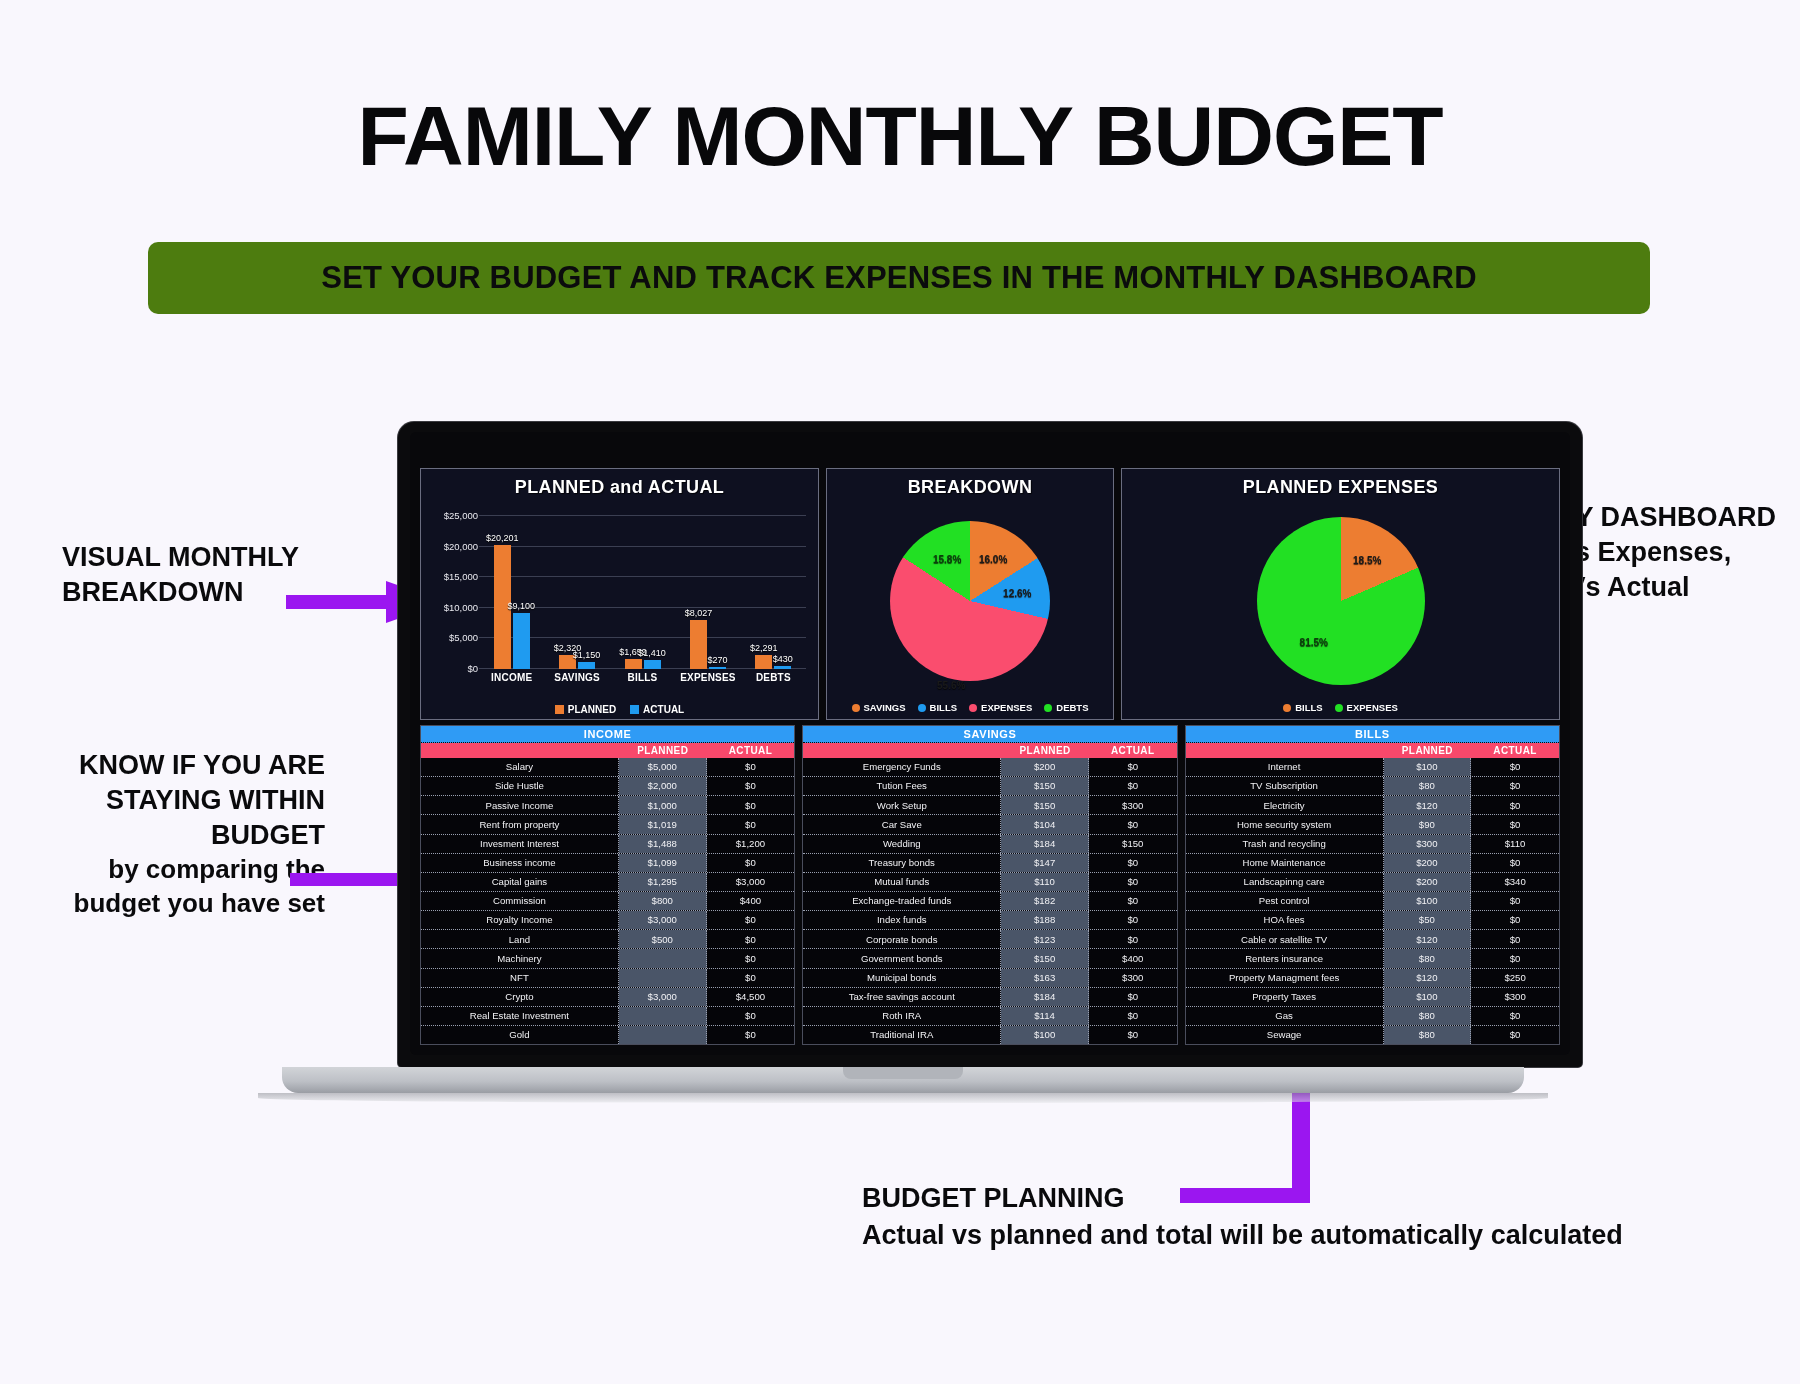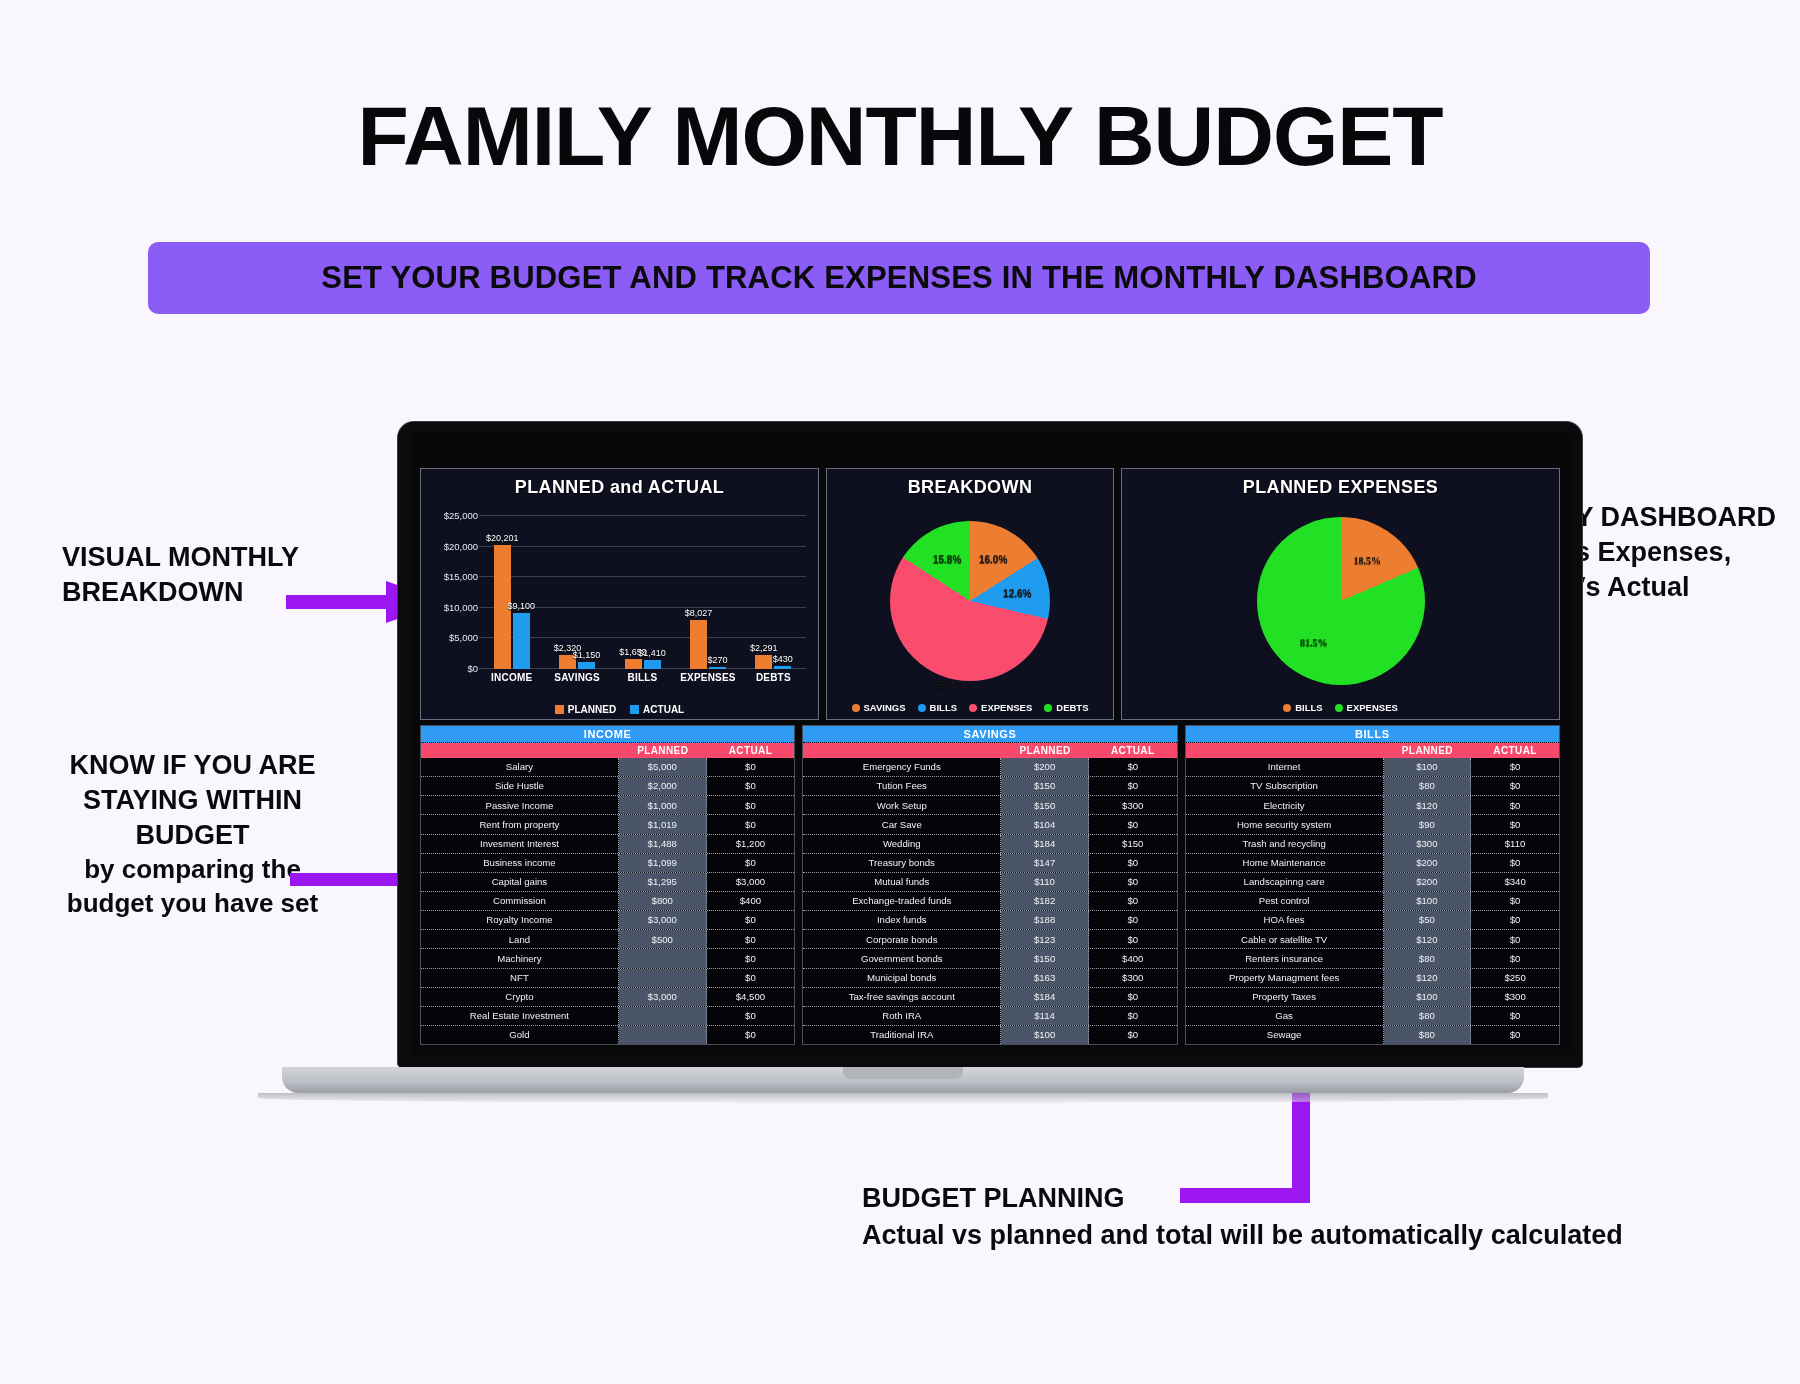--- a/index.html
+++ b/index.html
@@ -15,31 +15,31 @@
   .main-title {
     position: absolute; top: 88px; left: 0; width: 1800px;
     text-align: center;
     font-size: 84px; font-weight: 700; letter-spacing: -1px;
     color: #08080a;
     font-family: "Liberation Sans", sans-serif;
   }
   .subtitle-band {
     position: absolute; top: 242px; left: 148px;
     width: 1502px; height: 72px;
-    background: #8b5cf6; border-radius: 10px;
+    background: #4d7c0f; border-radius: 10px;
     display: flex; align-items: center; justify-content: center;
   }
   .subtitle-band span {
     font-size: 31px; font-weight: 700; color: #0b0b0d; letter-spacing: .2px;
   }
 
   
   .anno { position: absolute; color: #0a0a0c; }
   .anno-left-1 { top: 540px; left: 62px; width: 300px; font-size: 27px; font-weight:700; line-height: 1.28; }
-  .anno-left-2 { top: 748px; left: 60px; width: 265px; font-size: 27px; font-weight:700; line-height: 1.3; text-align:center; }
+  .anno-left-2 { top: 748px; left: 60px; width: 265px; font-size: 27px; font-weight:700; line-height: 1.3; text-align:right; }
   .anno-left-2 .sub { font-weight: 700; font-size: 26px; }
   .anno-right-1 { top: 500px; left: 1455px; width: 330px; font-size: 27px; font-weight:700; line-height: 1.3; }
   .anno-bottom { top: 1180px; left: 862px; width: 790px; font-size: 27px; font-weight: 700; line-height: 1.38; }
 
   .arrow-svg { position: absolute; pointer-events: none; }
 
   
   .laptop { position: absolute; top: 422px; left: 398px; width: 1010px; }
   .lid {
     width: 1184px; height: 645px;
@@ -335,21 +335,21 @@
                 <div class="legend-item">
                   <span class="dot" style="background: rgb(34, 224, 35);"></span>
                   <span>DEBTS</span>
                 </div>
               </div>
           </div>
 
           <div class="panel p-pie2">
             <div class="panel-title">PLANNED EXPENSES</div>
             <div class="pie-area">
-              <div class="pie" id="pie2" style="width: 168px; height: 168px; background: conic-gradient(rgb(237, 125, 49) 0deg, rgb(237, 125, 49) 66.6deg, rgb(34, 224, 35) 66.6deg, rgb(34, 224, 35) 360deg); font-family: Liberation Serif, serif;">
+              <div class="pie" id="pie2" style="width: 168px; height: 168px; background: conic-gradient(rgb(237, 125, 49) 0deg, rgb(237, 125, 49) 66.6deg, rgb(34, 224, 35) 66.6deg, rgb(34, 224, 35) 360deg);">
                   <div class="pie-lbl" style="left: 65.9217%; top: 25.7616%; transform: translate(-50%, -50%); color: rgb(26, 26, 26);">18.5%</div>
                   <div class="pie-lbl" style="left: 34.0783%; top: 74.2384%; transform: translate(-50%, -50%); color: rgb(11, 63, 11);">81.5%</div>
                 </div>
             </div>
             <div class="pie-legend" id="pie2legend">
                 <div class="legend-item">
                   <span class="dot" style="background: rgb(237, 125, 49);"></span>
                   <span>BILLS</span>
                 </div>
                 <div class="legend-item">

